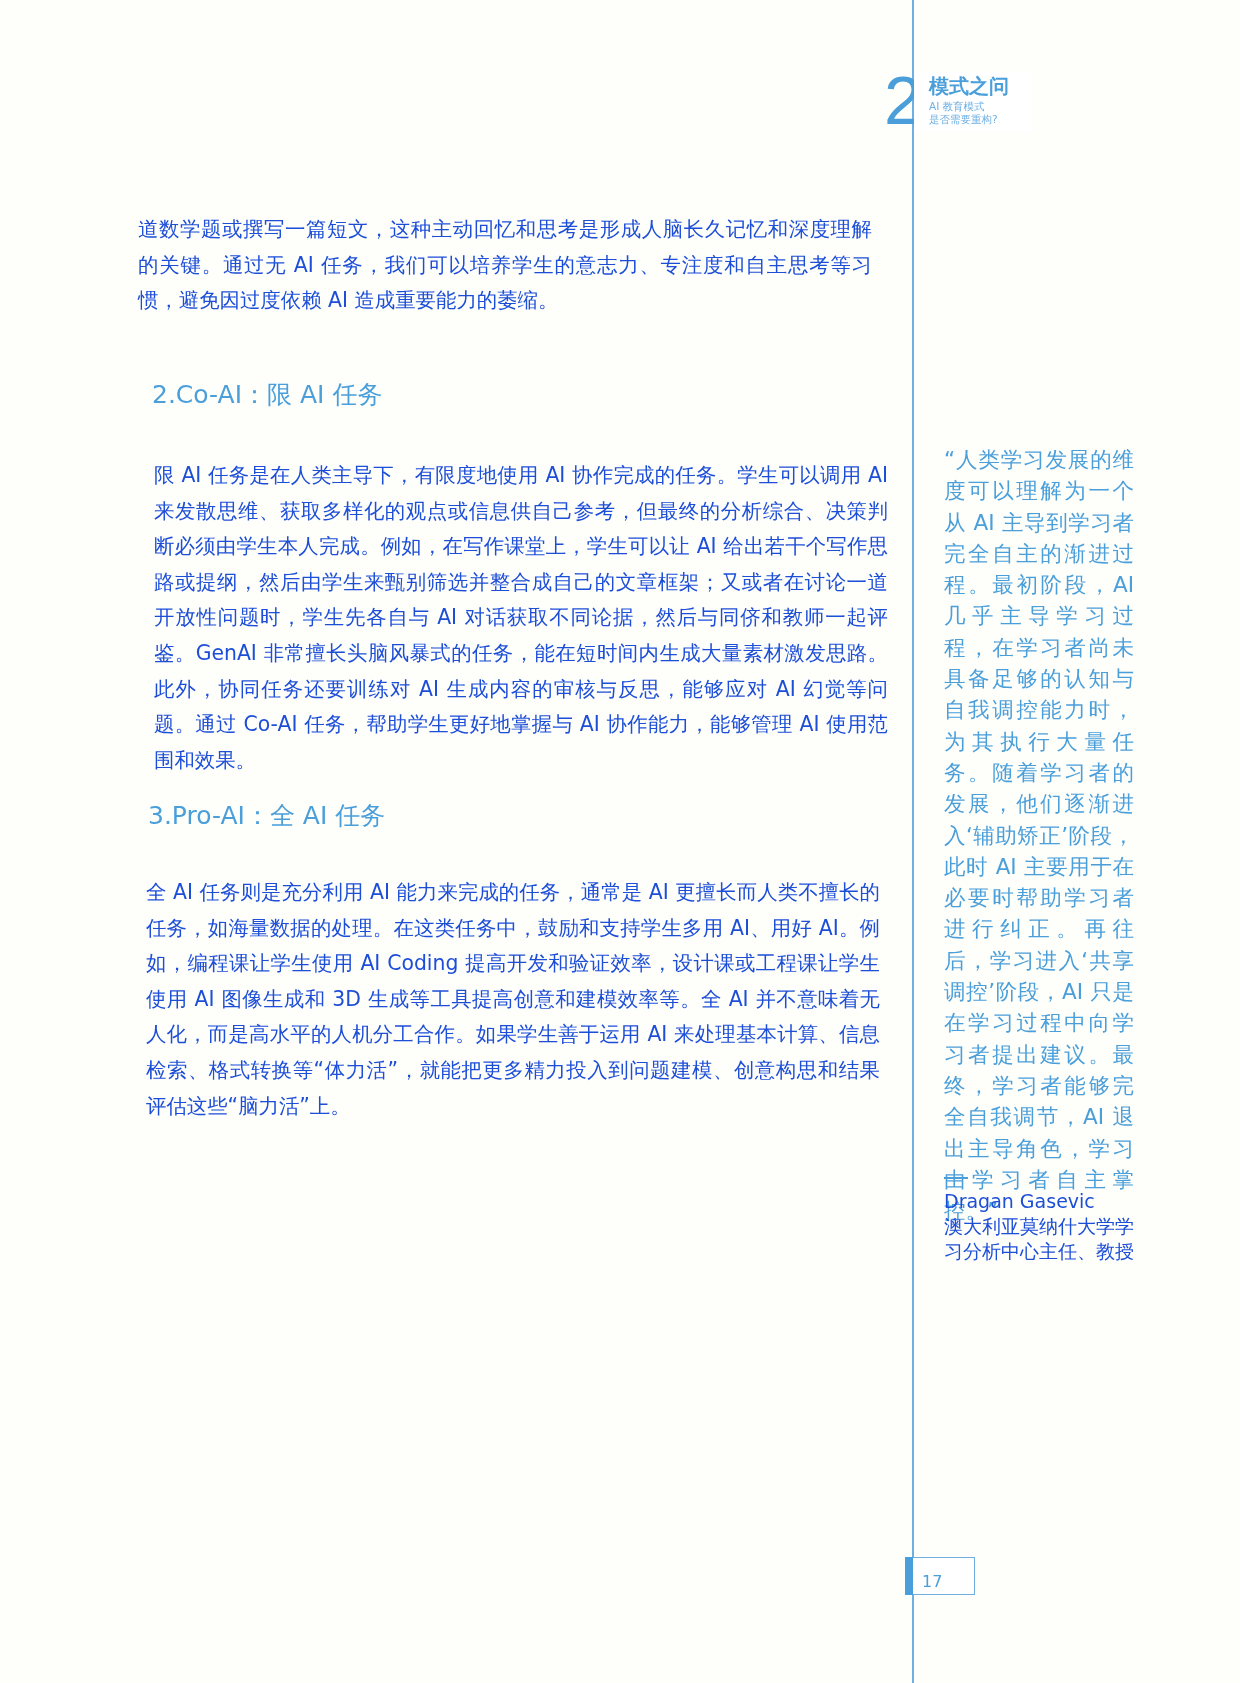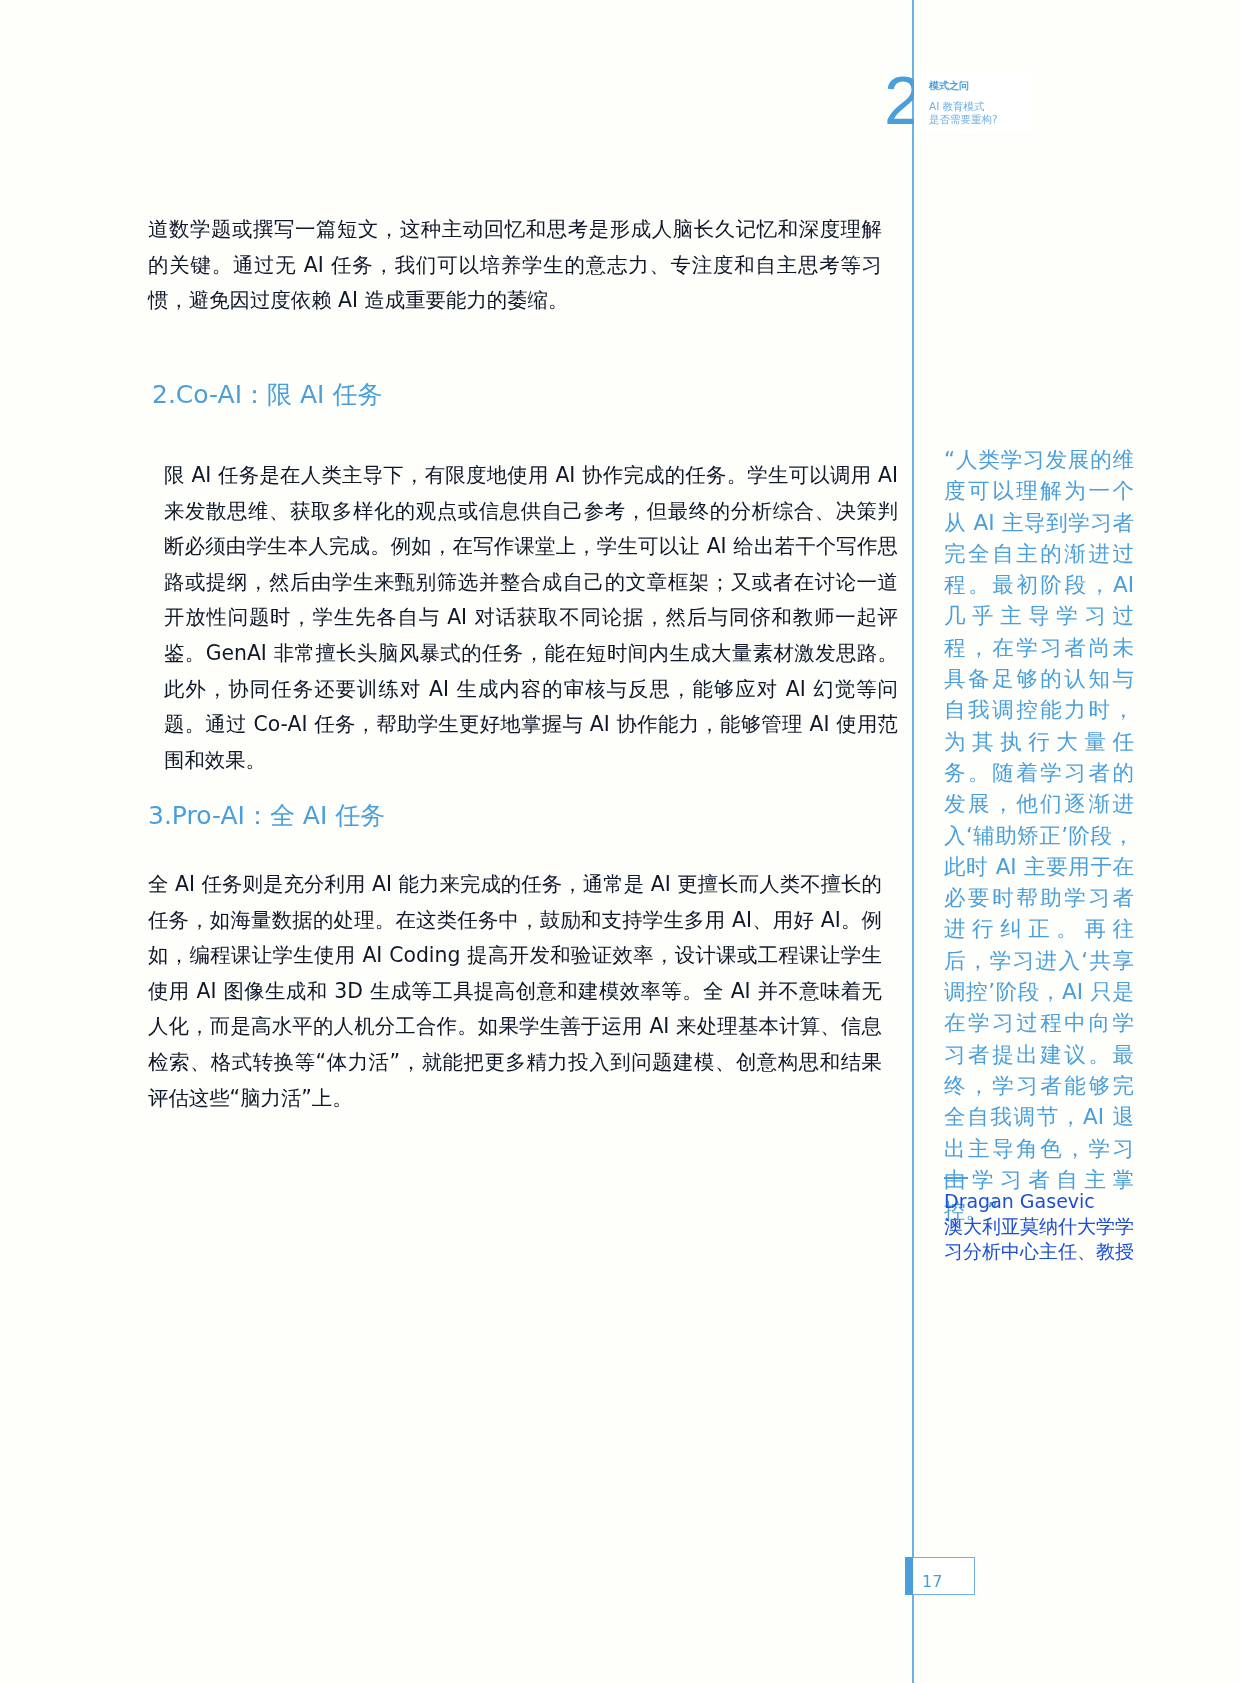--- a/index.html
+++ b/index.html
@@ -18,29 +18,29 @@
     font-family: "Liberation Sans", "DejaVu Sans", sans-serif;
     font-size: 68px; line-height: 68px; font-weight: 400;
     color: #4a9fdb;
   }
   .chapter-box {
     position: absolute; left: 914px; top: 72px; width: 118px; height: 60px;
     background: #ffffff;
   }
   .chapter-title {
     position: absolute; left: 929px; top: 78px;
-    font-size: 10px; font-weight: bold; color: #4a9fdb; line-height: 16px;
+    font-size: 20px; font-weight: bold; color: #4a9fdb; line-height: 16px;
   }
   .chapter-sub {
     position: absolute; left: 929px; top: 100px;
     font-size: 10.5px; color: #6fb0e3; line-height: 13px;
   }
   .body-text {
-    position: absolute; left: 148px; width: 734px;
-    font-size: 20.4px; line-height: 35.6px; color: #0f172a;
+    position: absolute; left: 138px; width: 734px;
+    font-size: 20.4px; line-height: 35.6px; color: #1d4ed8;
     text-align: justify;
   }
   .heading {
     position: absolute; left: 148px;
     font-size: 25px; line-height: 30px; color: #4a9fdb; font-weight: 500;
   }
   .quote {
     position: absolute; left: 944px; top: 444px; width: 190px;
     font-size: 21.5px; line-height: 31.3px; color: #4a9fdb;
     text-align: justify;
@@ -81,21 +81,21 @@
   </div>
 </div>
 
 <main>
   <p class="body-text" style="top:212px; margin:0;">道数学题或撰写一篇短文，这种主动回忆和思考是形成人脑长久记忆和深度理解的关键。通过无 AI 任务，我们可以培养学生的意志力、专注度和自主思考等习惯，避免因过度依赖 AI 造成重要能力的萎缩。</p>
 
   <h2 class="heading" style="top:376px; margin:4px;">2.Co-AI：限 AI 任务</h2>
   <p class="body-text" style="top:442px; margin:16px;">限 AI 任务是在人类主导下，有限度地使用 AI 协作完成的任务。学生可以调用 AI 来发散思维、获取多样化的观点或信息供自己参考，但最终的分析综合、决策判断必须由学生本人完成。例如，在写作课堂上，学生可以让 AI 给出若干个写作思路或提纲，然后由学生来甄别筛选并整合成自己的文章框架；又或者在讨论一道开放性问题时，学生先各自与 AI 对话获取不同论据，然后与同侪和教师一起评鉴。GenAI 非常擅长头脑风暴式的任务，能在短时间内生成大量素材激发思路。此外，协同任务还要训练对 AI 生成内容的审核与反思，能够应对 AI 幻觉等问题。通过 Co-AI 任务，帮助学生更好地掌握与 AI 协作能力，能够管理 AI 使用范围和效果。</p>
 
   <h2 class="heading" style="top:801px; margin:0;text-align:right;">3.Pro-AI：全 AI 任务</h2>
-  <p class="body-text" style="top:867px; margin:0;">全 AI 任务则是充分利用 AI 能力来完成的任务，通常是 AI 更擅长而人类不擅长的任务，如海量数据的处理。在这类任务中，鼓励和支持学生多用 AI、用好 AI。例如，编程课让学生使用 AI Coding 提高开发和验证效率，设计课或工程课让学生使用 AI 图像生成和 3D 生成等工具提高创意和建模效率等。全 AI 并不意味着无人化，而是高水平的人机分工合作。如果学生善于运用 AI 来处理基本计算、信息检索、格式转换等“体力活”，就能把更多精力投入到问题建模、创意构思和结果评估这些“脑力活”上。</p>
+  <p class="body-text" style="top:867px; margin:8px;">全 AI 任务则是充分利用 AI 能力来完成的任务，通常是 AI 更擅长而人类不擅长的任务，如海量数据的处理。在这类任务中，鼓励和支持学生多用 AI、用好 AI。例如，编程课让学生使用 AI Coding 提高开发和验证效率，设计课或工程课让学生使用 AI 图像生成和 3D 生成等工具提高创意和建模效率等。全 AI 并不意味着无人化，而是高水平的人机分工合作。如果学生善于运用 AI 来处理基本计算、信息检索、格式转换等“体力活”，就能把更多精力投入到问题建模、创意构思和结果评估这些“脑力活”上。</p>
 </main>
 
 <aside>
   <p class="quote" style="margin:0;">“人类学习发展的维度可以理解为一个从 AI 主导到学习者完全自主的渐进过程。最初阶段，AI 几乎主导学习过程，在学习者尚未具备足够的认知与自我调控能力时，为其执行大量任务。随着学习者的发展，他们逐渐进入‘辅助矫正’阶段，此时 AI 主要用于在必要时帮助学习者进行纠正。再往后，学习进入‘共享调控’阶段，AI 只是在学习过程中向学习者提出建议。最终，学习者能够完全自我调节，AI 退出主导角色，学习由学习者自主掌控。”</p>
   <div class="attr-dash"></div>
   <div class="attr">
     <div>Dragan Gasevic</div>
     <div>澳大利亚莫纳什大学学习分析中心主任、教授</div>
   </div>
 </aside>

